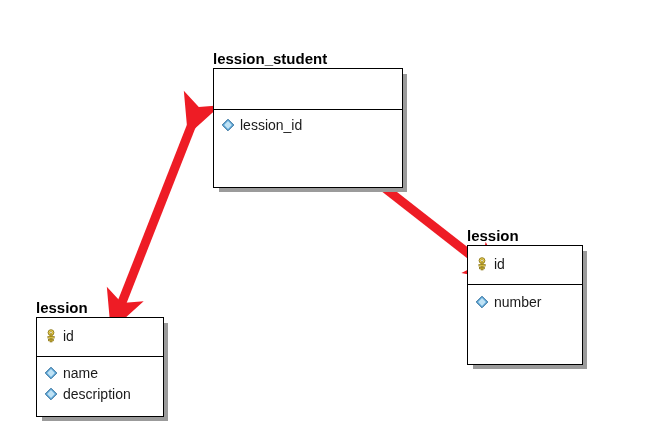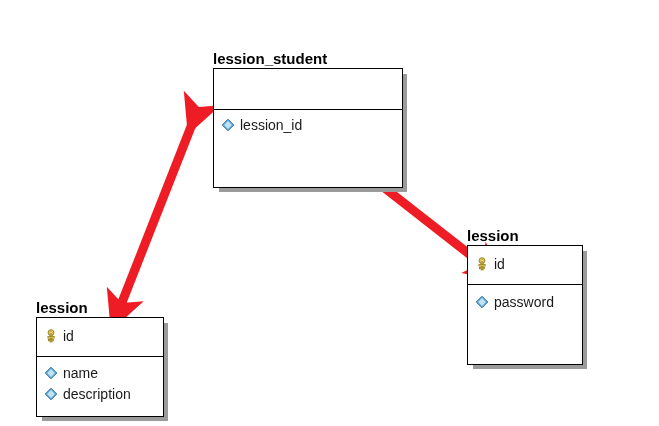--- a/index.html
+++ b/index.html
@@ -180,19 +180,19 @@
         </div>
       </div>
       <div class="compartment divided" style="height:80px; padding-top:6px;">
         <div class="attr-row">
           <span class="icon">
             <svg viewBox="0 0 14 14">
               <polygon points="7,1.2 12.8,7 7,12.8 1.2,7" fill="#5fa8d8" stroke="#2c6a96" stroke-width="0.9"></polygon>
               <polygon points="7,3.1 10.9,7 7,10.9 3.1,7" fill="#bfe2f5"></polygon>
             </svg>
           </span>
-          <span class="attr-label">password</span>
+          <span class="attr-label">number</span>
         </div>
       </div>
     </div>
   </div>
 
 </div>
 
 </body></html>

